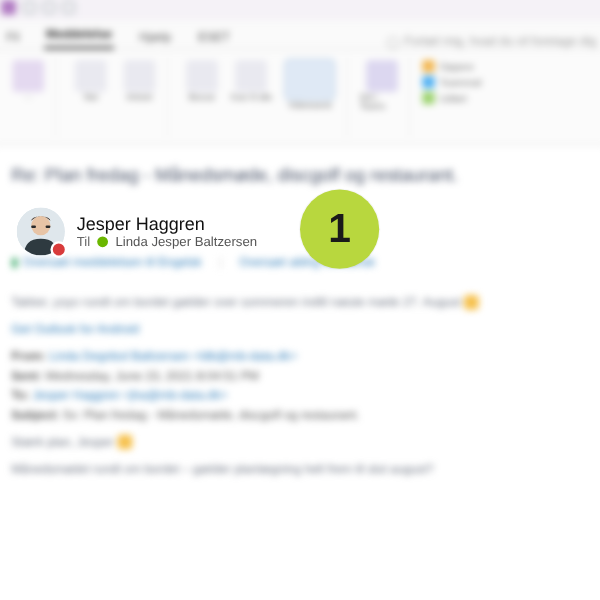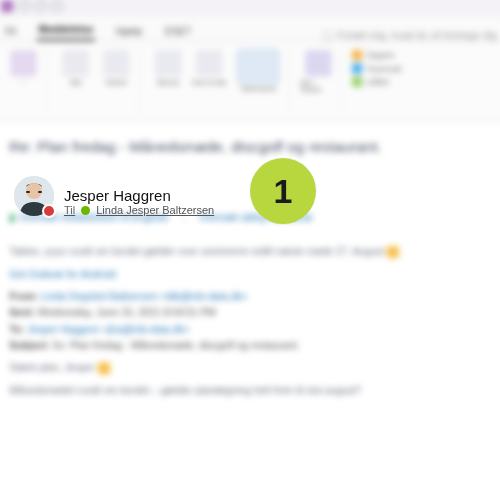--- a/index.html
+++ b/index.html
@@ -61,35 +61,35 @@
     padding: 8px 14px; font-size: 10px; color: #6b7280; line-height: 1.6;
   }
   .underlay .body p { margin: 6px 0; }
   .underlay .body .link { color: #2a7ab8; }
   .underlay .body .hdr { color: #555; }
   .underlay .body .em { display:inline-block; width:12px; height:12px; background:#f6c14d; border-radius:3px; vertical-align:middle; }
 
   
   .sharp {
     position: absolute; left: 14px; top: 170px; right: 14px; height: 46px;
-    display: flex; align-items: flex-end; gap: 10px;
+    display: flex; align-items: center; gap: 10px;
   }
   .avatar-wrap { position: relative; width: 40px; height: 40px; }
   .avatar {
     width: 40px; height: 40px; border-radius: 50%; overflow: hidden;
     background: radial-gradient(circle at 50% 35%, #e9c9b0 0 18%, #5a3a2a 18% 30%, transparent 30%),
                 linear-gradient(#d6e2e8, #d6e2e8);
   }
   .avatar svg { width: 100%; height: 100%; display: block; }
   .presence {
     position: absolute; right: -2px; bottom: -2px; width: 14px; height: 14px;
     background: #d83b3b; border: 2px solid #fff; border-radius: 50%;
   }
   .sender-name { font-size: 15px; color: #111; font-weight: 400; }
-  .to-line { font-size: 11px; color: #555; display: flex; gap: 6px; align-items: center; text-decoration: underline; }
+  .to-line { font-size: 11px; color: #555; display: flex; gap: 6px; align-items: center; }
   .to-label { color: #666; }
   .pres-dot {
     width: 9px; height: 9px; background: #6bb700; border-radius: 50%; display: inline-block;
   }
 
   .badge {
     position: absolute; left: 250px; top: 158px;
     width: 66px; height: 66px; border-radius: 50%;
     background: #b8d73e; display: flex; align-items: center; justify-content: center;
     font-size: 34px; font-weight: 700; color: #1a1a1a;

